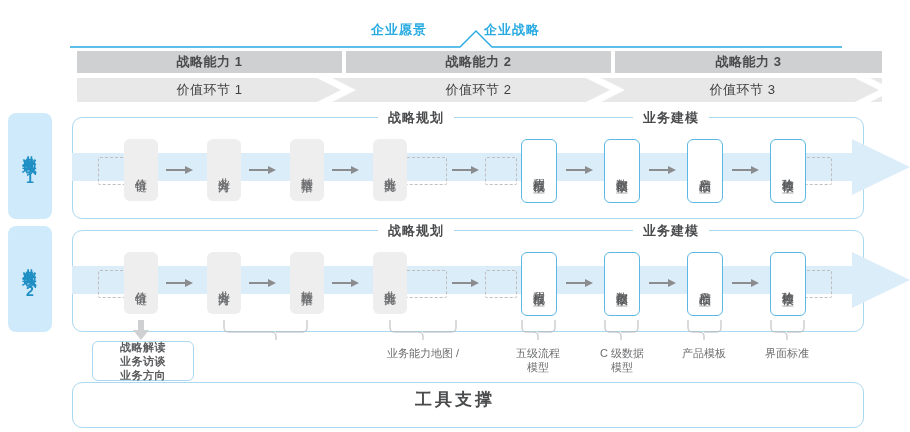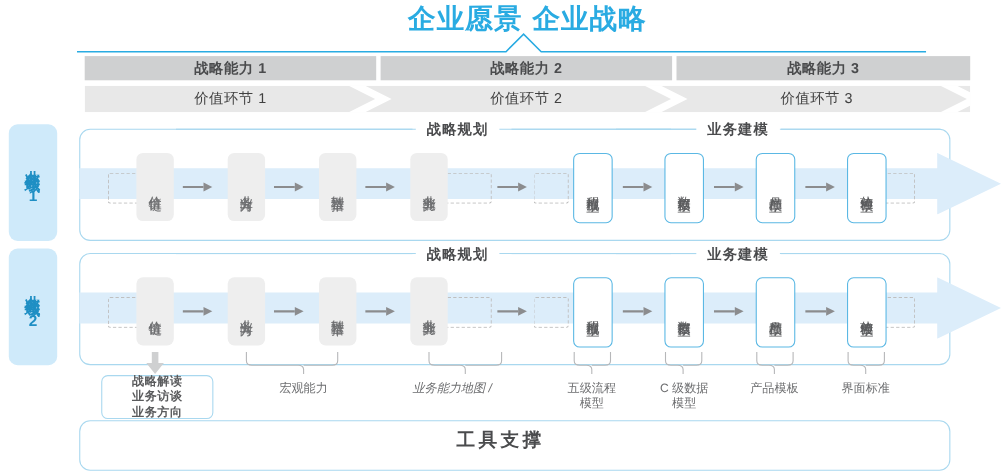--- a/index.html
+++ b/index.html
@@ -4,21 +4,21 @@
 <style>
   html,body{margin:0;padding:0;background:#ffffff;}
   body{
     width:910px;height:432px;position:relative;overflow:hidden;
     font-family:"Liberation Sans","DejaVu Sans",sans-serif;
     color:#58595b;
   }
 
   
   #vision-title,#strategy-title{
-    position:absolute;top:0;font-size:25px;font-weight:bold;
+    position:absolute;top:21px;font-size:13px;font-weight:bold;
     color:#29abe2;letter-spacing:1px;white-space:nowrap;
   }
   #vision-title{left:371px;}
   #strategy-title{left:484px;}
 
   
   #top-rule{position:absolute;left:70px;top:29px;width:772px;height:20px;}
 
   
   .cap-bar{
@@ -310,24 +310,23 @@
 
 <div id="tool-box-0">
   <div class="tool-label">
     <div>战略解读</div>
     <div>业务访谈</div>
     <div>业务方向</div>
   </div>
 </div>
 
 <div class="tool-label" style="left:216px;top:346px;width:120px;">
-  <div>宏观能力</div>
-</div>
-
-<div class="tool-label" style="left:346px;top:346px;width:130px;font-style:italic;">
+</div>
+
+<div class="tool-label" style="left:358px;top:346px;width:130px;">
   <div>业务能力地图 /</div>
 </div>
 
 <div class="tool-label" style="left:493px;top:346px;width:90px;">
   <div>五级流程</div>
   <div>模型</div>
 </div>
 
 <div class="tool-label" style="left:577px;top:346px;width:90px;">
   <div>C 级数据</div>

